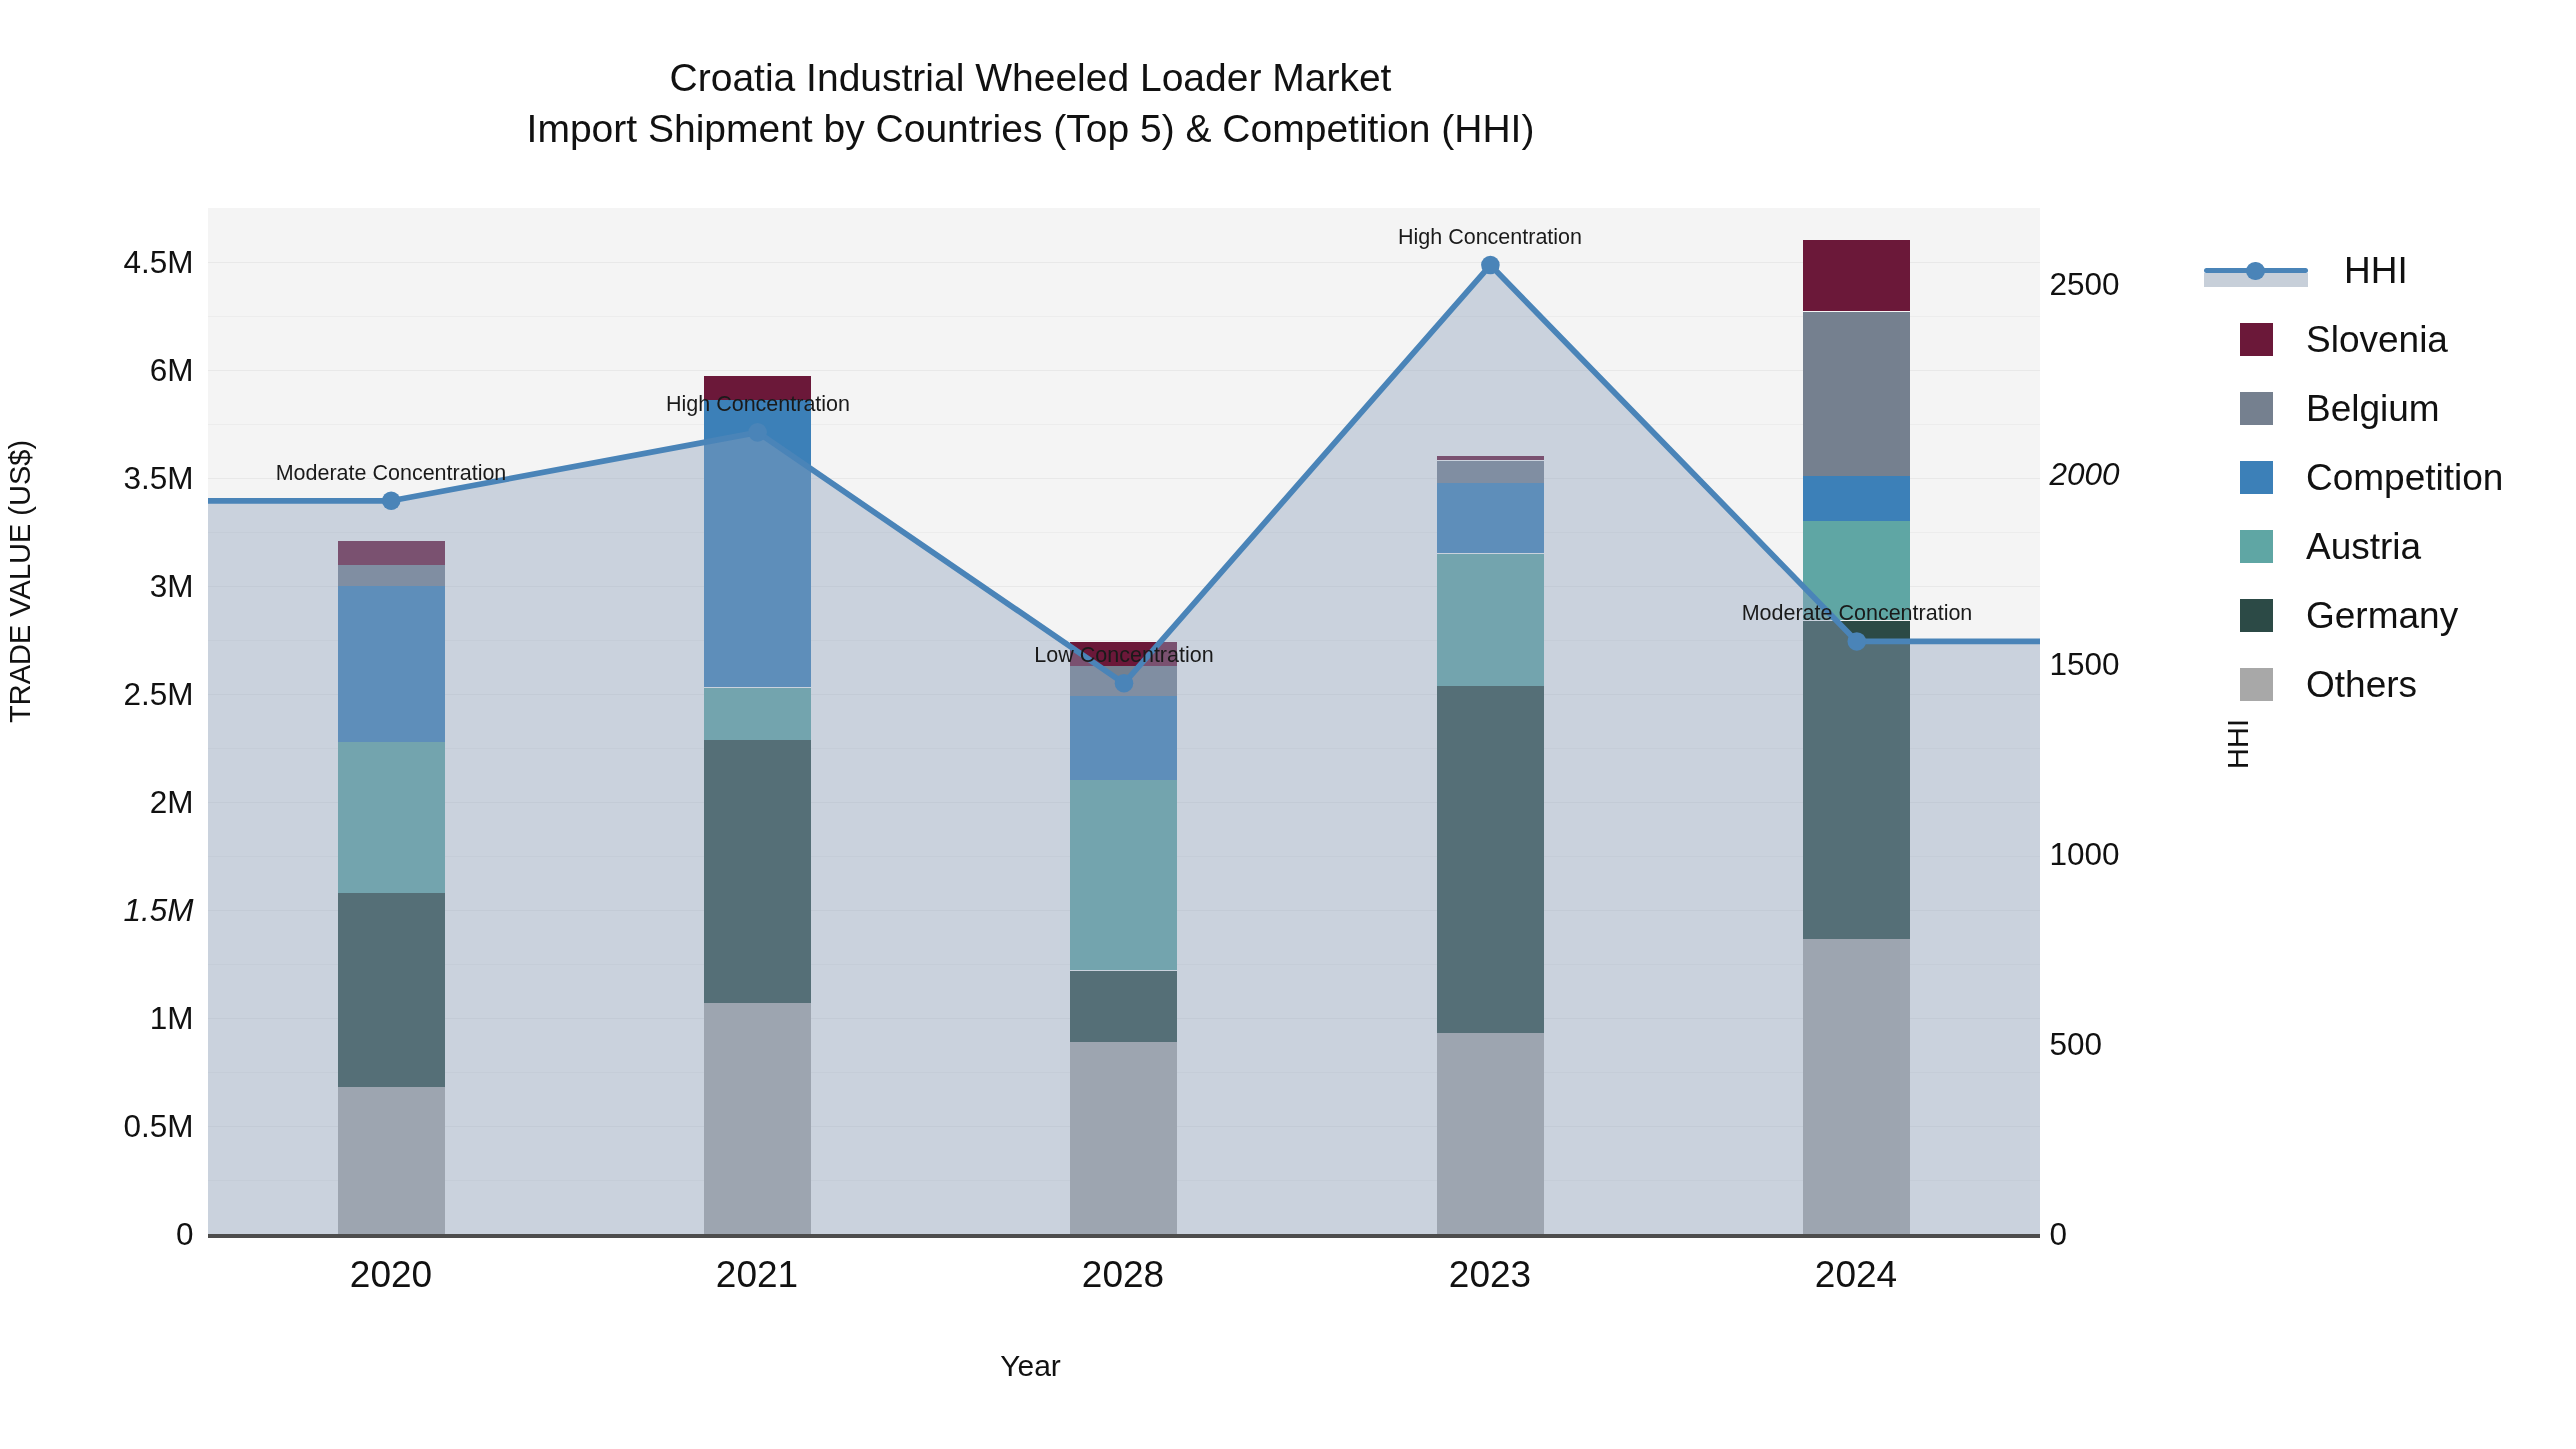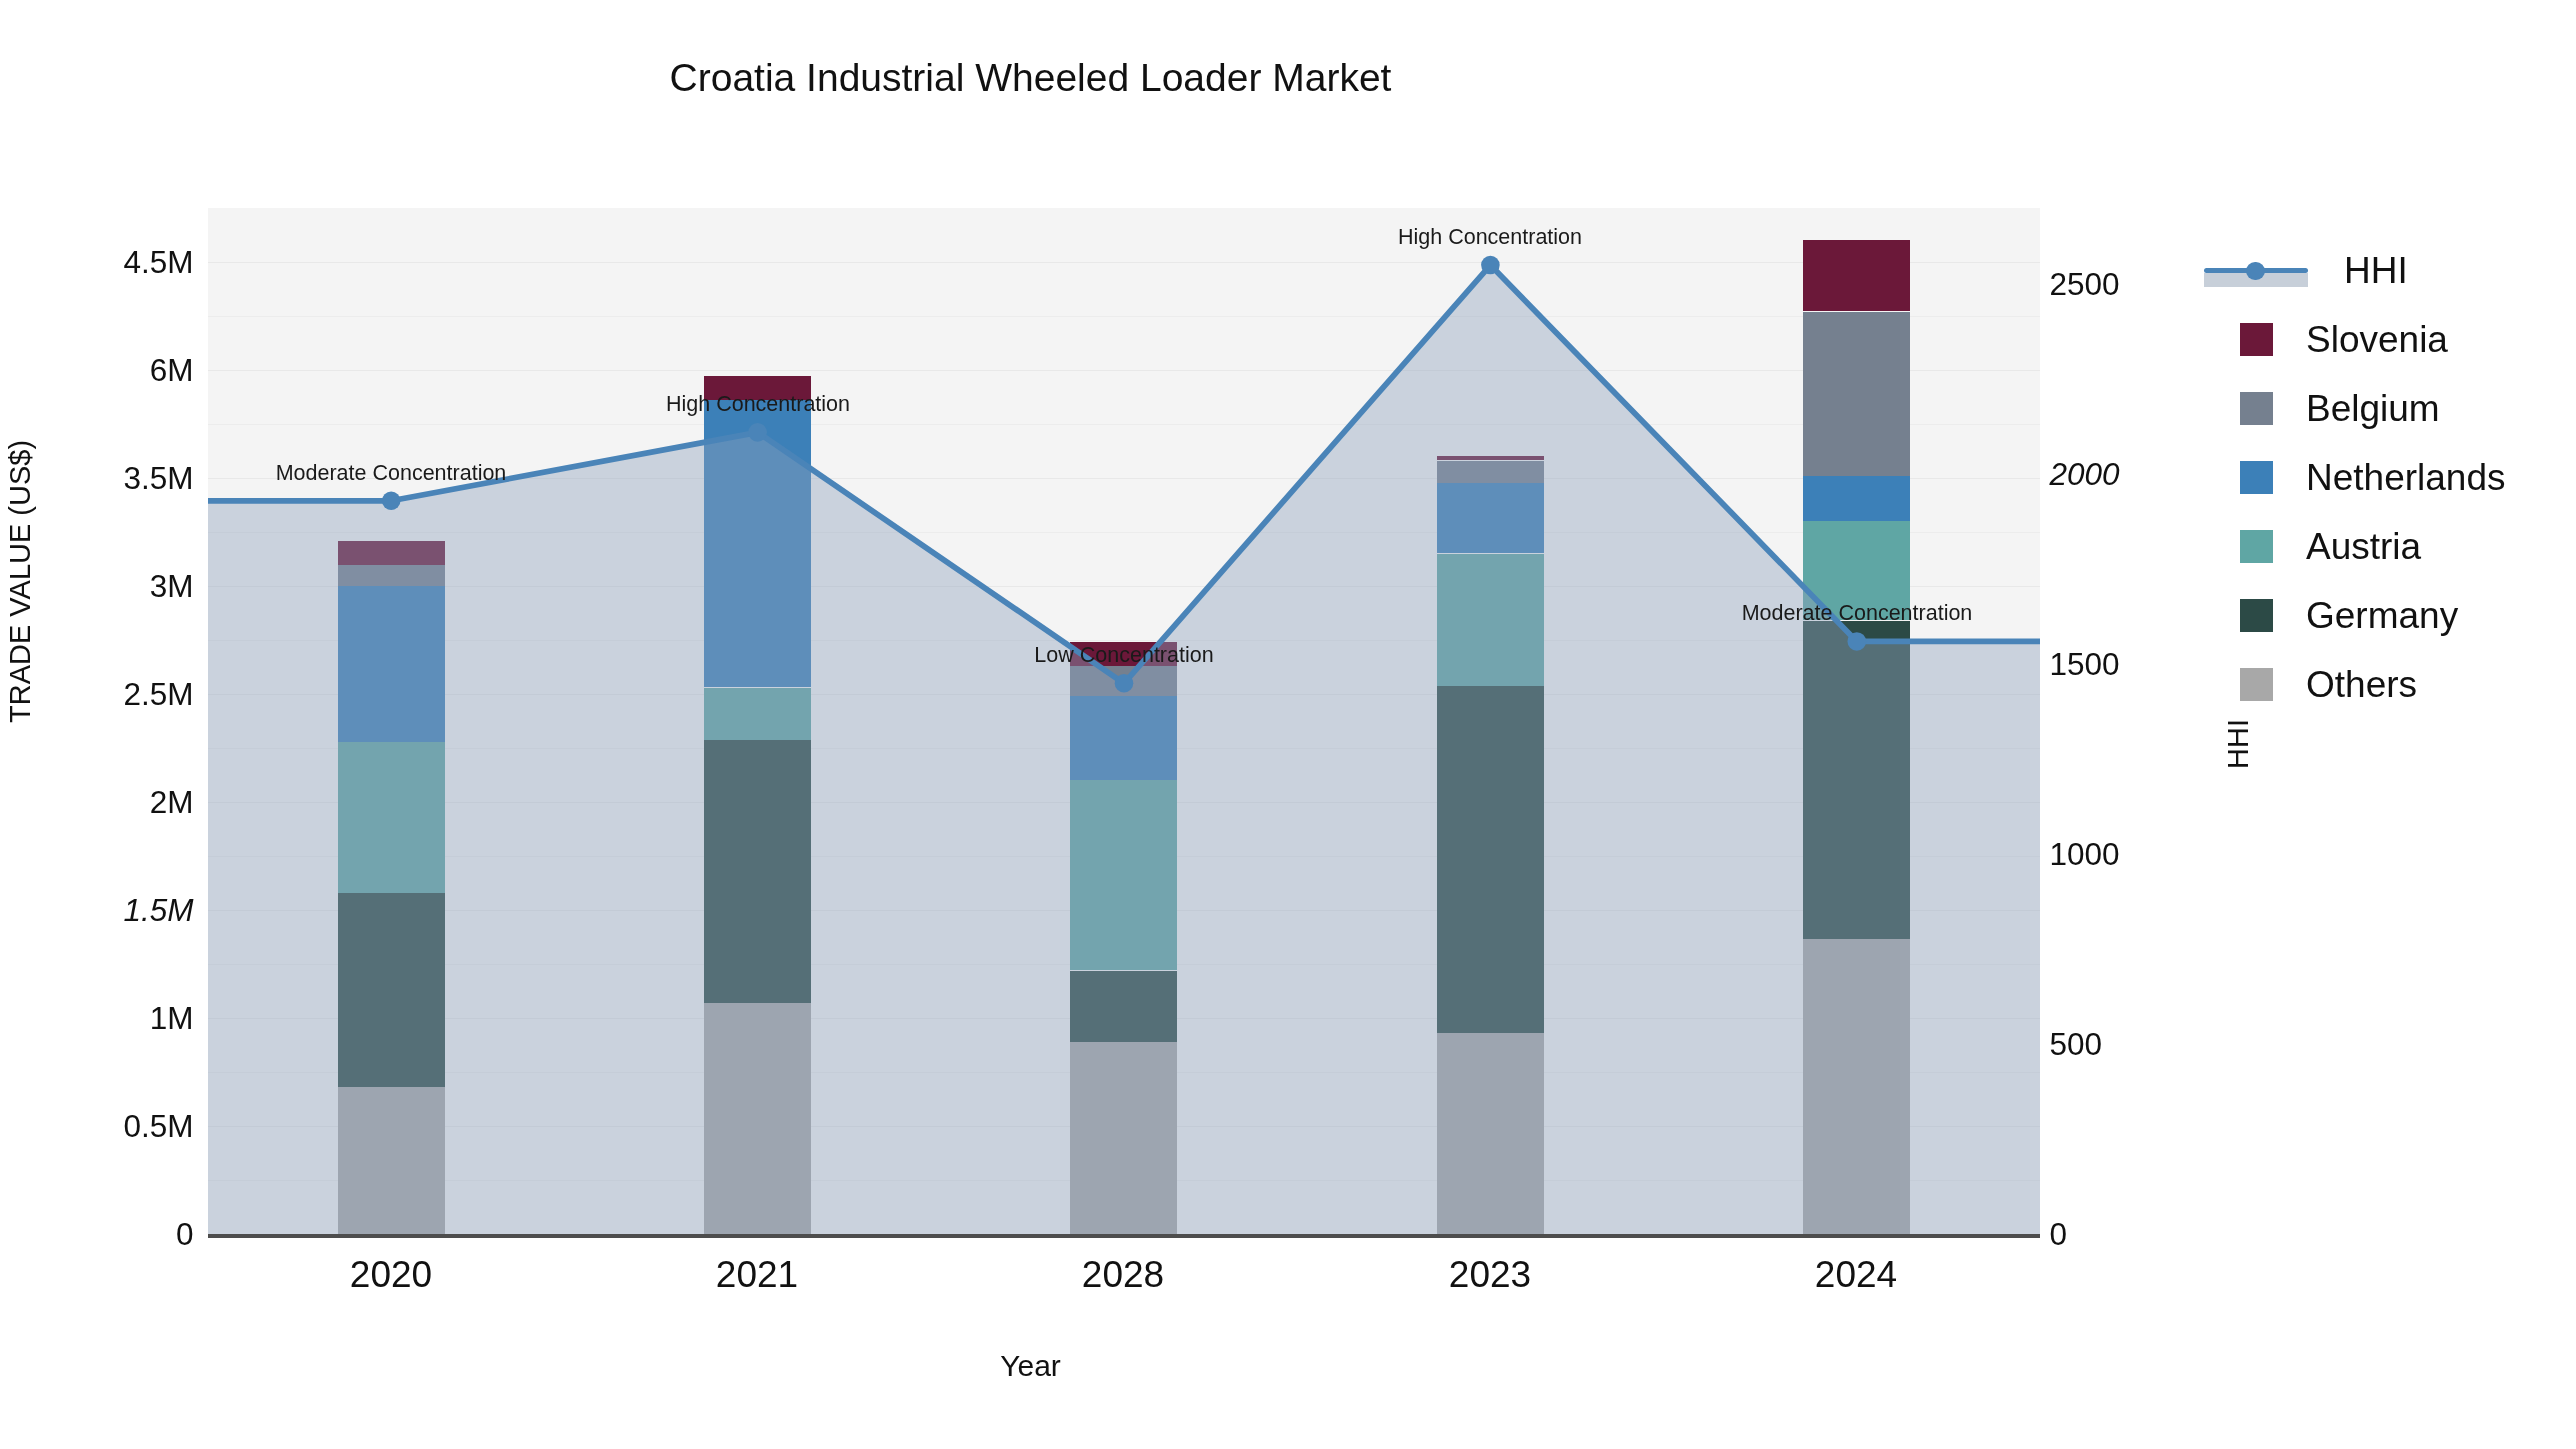--- a/index.html
+++ b/index.html
@@ -55,20 +55,21 @@
   .legend-line .ldot{position:absolute;left:42px;top:7.9px;width:18.6px;height:18.6px;border-radius:50%;background:#4a84b8;}
   .legend-label{font-size:37px;color:#111;white-space:nowrap;}
 </style>
 </head>
 <body>
 
 <div id="root">
 
   <div class="title-block">
     <div class="title-line">Croatia Industrial Wheeled Loader Market</div>
+    <div class="title-line">Import Shipment by Countries (Top 5) &amp; Competition (HHI)</div>
   </div>
 
   <div class="yaxis-title">TRADE VALUE (US$)</div>
   <div class="ytick-wrap" id="ytick-wrap">
       <div class="ytick" style="top: 1026px;">0</div>
       <div class="ytick" style="top: 918px;">0.5M</div>
       <div class="ytick" style="top: 810px;">1M</div>
       <div class="ytick" style="top: 702px; font-style: italic;">1.5M</div>
       <div class="ytick" style="top: 594px;">2M</div>
       <div class="ytick" style="top: 486px;">2.5M</div>
@@ -194,21 +195,21 @@
       <div class="legend-row">
         <span class="swatch" style="background: rgb(107, 24, 57);"></span>
         <span class="legend-label">Slovenia</span>
       </div>
       <div class="legend-row">
         <span class="swatch" style="background: rgb(117, 128, 143);"></span>
         <span class="legend-label">Belgium</span>
       </div>
       <div class="legend-row">
         <span class="swatch" style="background: rgb(60, 128, 184);"></span>
-        <span class="legend-label">Netherlands</span>
+        <span class="legend-label">Competition</span>
       </div>
       <div class="legend-row">
         <span class="swatch" style="background: rgb(95, 166, 164);"></span>
         <span class="legend-label">Austria</span>
       </div>
       <div class="legend-row">
         <span class="swatch" style="background: rgb(44, 74, 70);"></span>
         <span class="legend-label">Germany</span>
       </div>
       <div class="legend-row">

